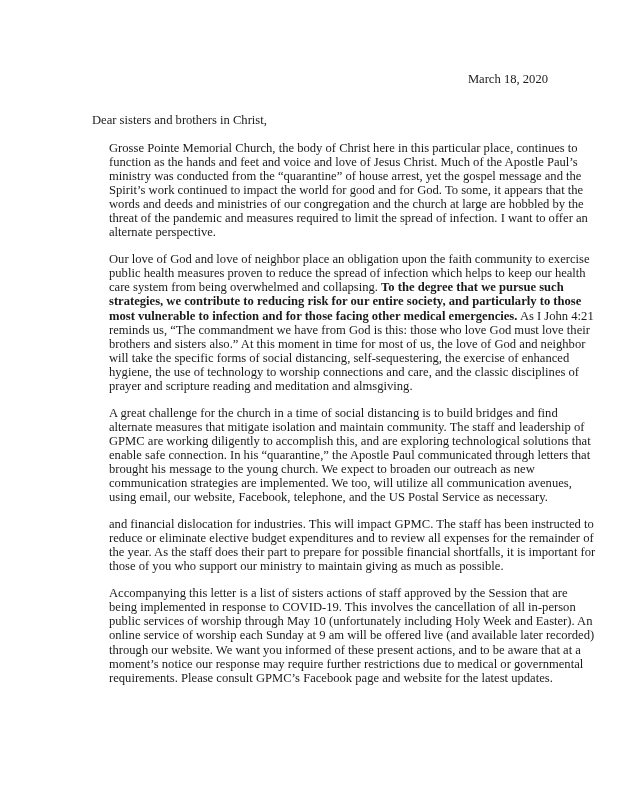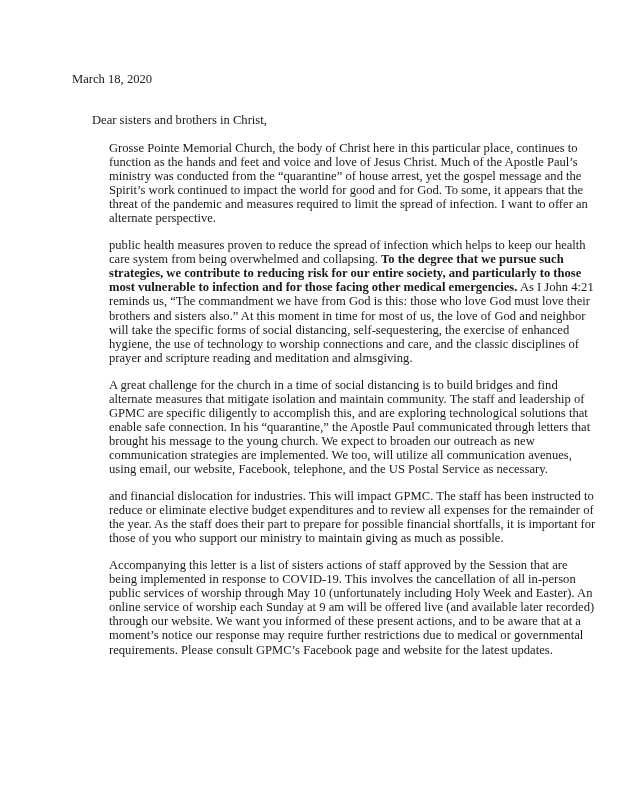--- a/index.html
+++ b/index.html
@@ -3,21 +3,21 @@
 <meta charset="utf-8">
 <style>
   html, body { margin: 0; padding: 0; background: #ffffff; }
   body {
     width: 618px; height: 800px; overflow: hidden; position: relative;
     font-family: "Liberation Serif", serif; color: #1a1a1a;
   }
   .page { position: absolute; left: 72px; top: 0; width: 476px; }
   .date {
     position: absolute; left: 0; width: 476px; top: 72px;
-    text-align: left; font-size: 12.6px; line-height: 14px;
+    text-align: right; font-size: 12.6px; line-height: 14px;
   }
   .salutation {
     position: absolute; left: 0; top: 113px;
     font-size: 12.6px; line-height: 14px; white-space: nowrap; margin-left: 20px;
   }
   .body { position: absolute; left: 0; top: 141px; width: 480px; }
   .para { margin: 0 0 13px 0; font-size: 12.6px; line-height: 14.05px; }
   .line { display: block; white-space: nowrap; margin-left: 37px; }
   b { font-weight: bold; }
 </style>
@@ -28,40 +28,42 @@
   <div class="date">March 18, 2020</div>
   <div class="salutation">Dear sisters and brothers in Christ,</div>
 
   <div class="body">
 
     <p class="para">
       <span class="line">Grosse Pointe Memorial Church, the body of Christ here in this particular place, continues to</span>
       <span class="line">function as the hands and feet and voice and love of Jesus Christ. Much of the Apostle Paul’s</span>
       <span class="line">ministry was conducted from the “quarantine” of house arrest, yet the gospel message and the</span>
       <span class="line">Spirit’s work continued to impact the world for good and for God. To some, it appears that the</span>
+      <span class="line">words and deeds and ministries of our congregation and the church at large are hobbled by the</span>
       <span class="line">threat of the pandemic and measures required to limit the spread of infection. I want to offer an</span>
       <span class="line">alternate perspective.</span>
     </p>
 
     <p class="para">
+      <span class="line">Our love of God and love of neighbor place an obligation upon the faith community to exercise</span>
       <span class="line">public health measures proven to reduce the spread of infection which helps to keep our health</span>
       <span class="line"><span>care system from being overwhelmed and collapsing. </span><b>To the degree that we pursue such</b></span>
       <span class="line"><b>strategies, we contribute to reducing risk for our entire society, and particularly to those</b></span>
       <span class="line"><b>most vulnerable to infection and for those facing other medical emergencies.</b><span> As I John 4:21</span></span>
       <span class="line">reminds us, “The commandment we have from God is this: those who love God must love their</span>
       <span class="line">brothers and sisters also.” At this moment in time for most of us, the love of God and neighbor</span>
       <span class="line">will take the specific forms of social distancing, self-sequestering, the exercise of enhanced</span>
       <span class="line">hygiene, the use of technology to worship connections and care, and the classic disciplines of</span>
       <span class="line">prayer and scripture reading and meditation and almsgiving.</span>
     </p>
 
     <p class="para">
       <span class="line">A great challenge for the church in a time of social distancing is to build bridges and find</span>
       <span class="line">alternate measures that mitigate isolation and maintain community. The staff and leadership of</span>
-      <span class="line">GPMC are specific diligently to accomplish this, and are exploring technological solutions that</span>
+      <span class="line">GPMC are working diligently to accomplish this, and are exploring technological solutions that</span>
       <span class="line">enable safe connection. In his “quarantine,” the Apostle Paul communicated through letters that</span>
       <span class="line">brought his message to the young church. We expect to broaden our outreach as new</span>
       <span class="line">communication strategies are implemented. We too, will utilize all communication avenues,</span>
       <span class="line">using email, our website, Facebook, telephone, and the US Postal Service as necessary.</span>
     </p>
 
     <p class="para">
       <span class="line">and financial dislocation for industries. This will impact GPMC. The staff has been instructed to</span>
       <span class="line">reduce or eliminate elective budget expenditures and to review all expenses for the remainder of</span>
       <span class="line">the year. As the staff does their part to prepare for possible financial shortfalls, it is important for</span>

